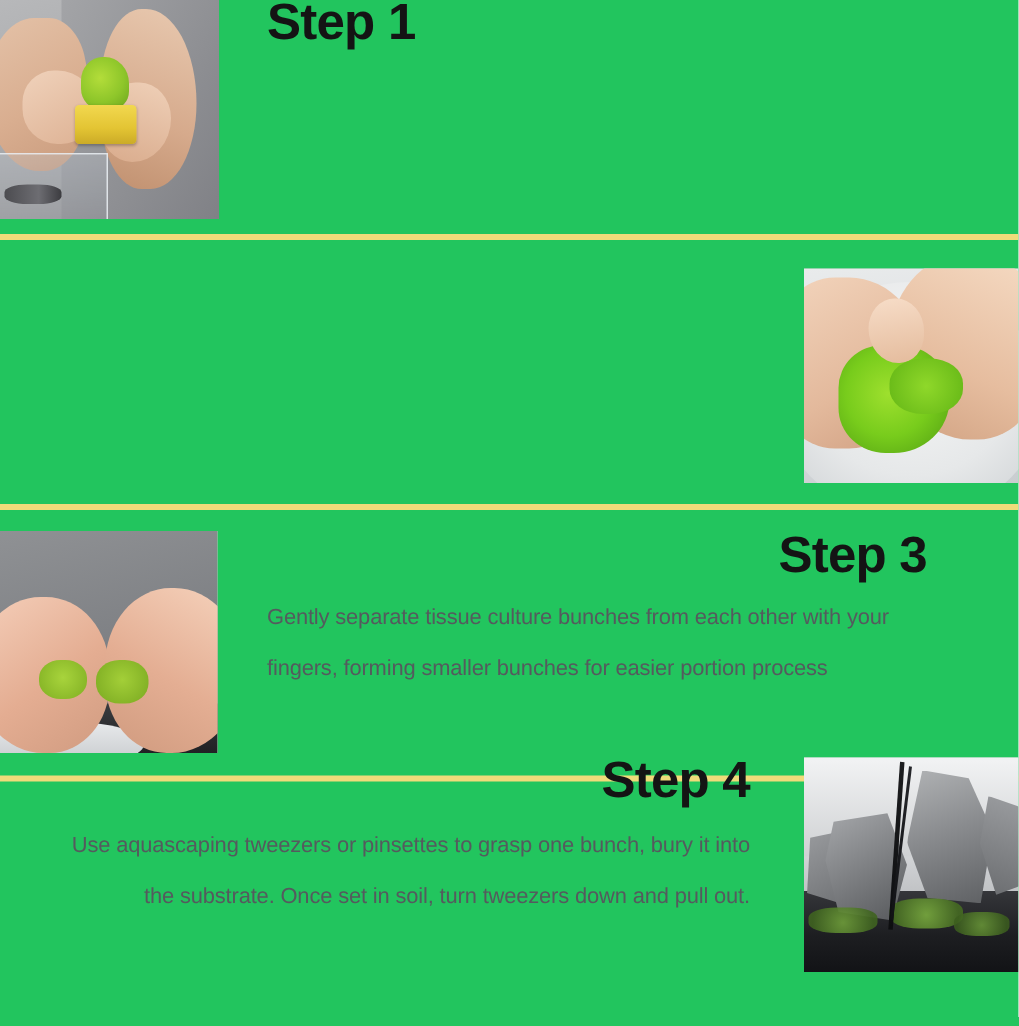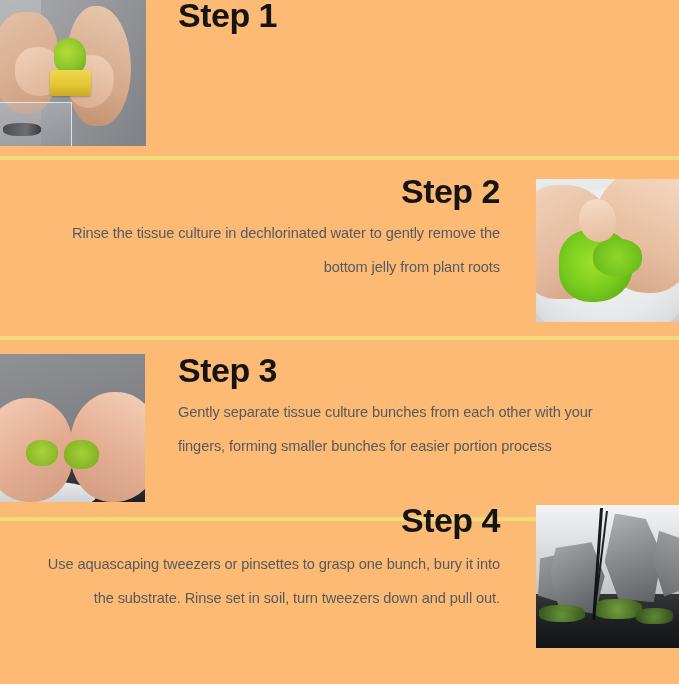--- a/index.html
+++ b/index.html
@@ -12,21 +12,21 @@
     height: 684px;
     font-family: "Liberation Sans", sans-serif;
     overflow: hidden;
     position: relative;
   }
 
   .infographic {
     position: relative;
     width: 679px;
     height: 684px;
-    background: #fdba74;
+    background: #22c55e;
   }
 
   
   .step-row {
     position: absolute;
     left: 0;
     width: 679px;
     box-sizing: border-box;
   }
   .row-1 { top: 0px;   height: 152px; }
@@ -59,21 +59,21 @@
     font-size: 34px;
     font-weight: bold;
     letter-spacing: -0.5px;
     color: #141414;
     line-height: 1.05;
     margin: 0;
     padding: 0;
   }
   .row-1 .step-title { margin-top: -2px; }
   .row-2 .step-title { margin-top: 6px; }
-  .row-3 .step-title { margin-top: 8px; }
+  .row-3 .step-title { margin-top: 8px; text-align: right; }
   .row-4 .step-title { margin-top: 6px; }
 
   .step-desc {
     font-family: "Liberation Sans", sans-serif;
     font-size: 14.6px;
     color: #555a5e;
     line-height: 2.35;
     margin: 0;
     padding: 0;
     letter-spacing: -0.1px;
@@ -310,24 +310,20 @@
 
   <div class="step-row row-2">
     <div class="photo photo-2">
       <div class="layer p2-bg"></div>
       <div class="layer p2-bowl"></div>
       <div class="layer p2-hand-l"></div>
       <div class="layer p2-hand-r"></div>
       <div class="layer p2-plant"></div>
       <div class="layer p2-thumb"></div>
       <div class="layer p2-plant2"></div>
-    </div>
-    <div class="text-block text-right">
-      <div class="step-title">Step 2</div>
-      <div class="step-desc">Rinse the tissue culture in dechlorinated water to gently remove the bottom jelly from plant roots</div>
     </div>
   </div>
 
   <div class="divider divider-2"></div>
 
   <div class="step-row row-3">
     <div class="photo photo-3">
       <div class="layer p3-bg"></div>
       <div class="layer p3-table"></div>
       <div class="layer p3-plate"></div>
@@ -354,17 +350,17 @@
       <div class="layer p4-rock-big"></div>
       <div class="layer p4-rock-right"></div>
       <div class="layer p4-grass-a"></div>
       <div class="layer p4-grass-b"></div>
       <div class="layer p4-grass-c"></div>
       <div class="layer p4-tweezer"></div>
       <div class="layer p4-tweezer-2"></div>
     </div>
     <div class="text-block text-right">
       <div class="step-title">Step 4</div>
-      <div class="step-desc">Use aquascaping tweezers or pinsettes to grasp one bunch, bury it into the substrate. Rinse set in soil, turn tweezers down and pull out.</div>
+      <div class="step-desc">Use aquascaping tweezers or pinsettes to grasp one bunch, bury it into the substrate. Once set in soil, turn tweezers down and pull out.</div>
     </div>
   </div>
 
 </div>
 
 </body></html>

